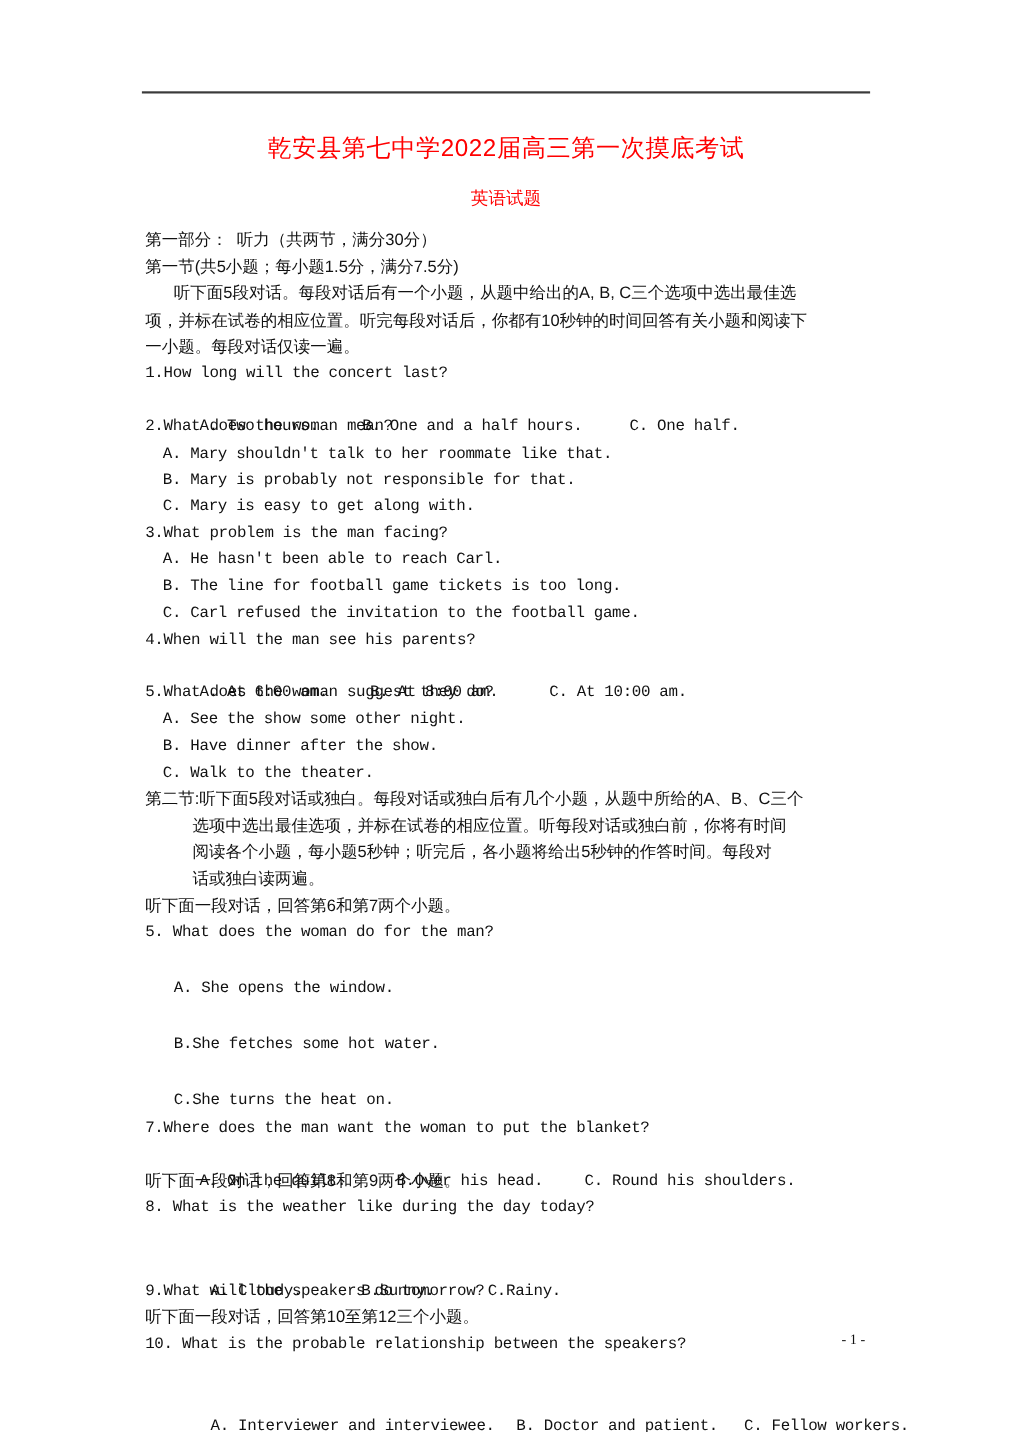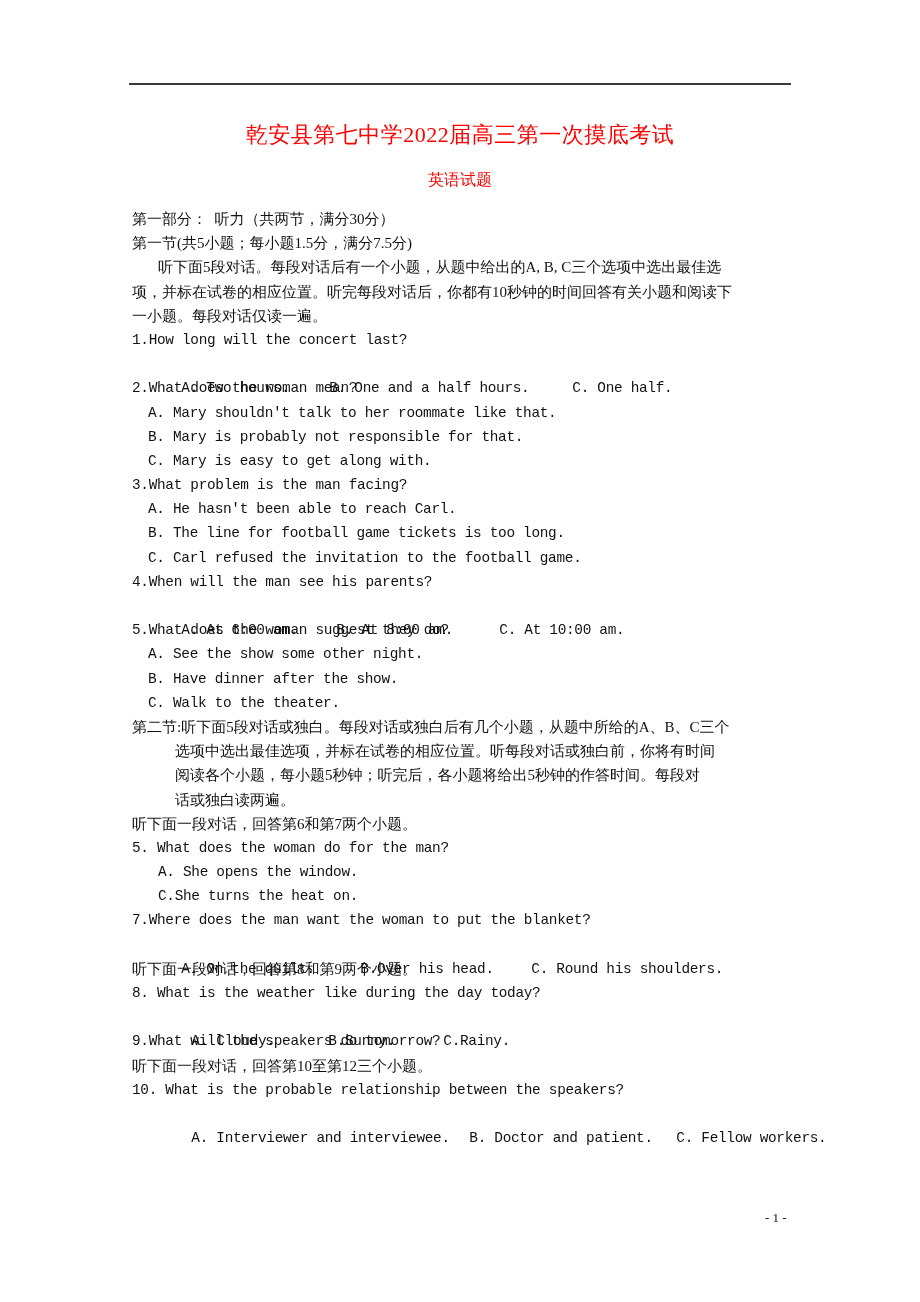--- a/index.html
+++ b/index.html
@@ -1,29 +1,29 @@
 <!DOCTYPE html>
 <html><head>
 <meta charset="utf-8">
 <style>
   html, body { margin: 0; padding: 0; background: #ffffff; }
   body { width: 920px; height: 1302px; position: relative; overflow: hidden;
          font-family: "Liberation Serif", "DejaVu Serif", serif; color: #111; }
   .rule { position: absolute; left: 129px; top: 83px; width: 662px; height: 0;
           border-top: 2px solid #3a3a3a; }
   .title { position: absolute; left: 0; width: 920px; text-align: center;
-           color: #ff0000; font-family: Liberation Serif, serif; }
+           color: #ff0000; font-family: Liberation Sans, sans-serif; }
   .title-main { top: 120px; font-size: 22px; letter-spacing: 0.5px; }
   .title-sub { top: 170px; font-size: 16px; }
   .content { position: absolute; left: 132px; top: 207px; width: 660px; }
   .line { height: 24.2px; line-height: 24.2px; font-size: 15px; white-space: pre; }
   .en { font-family: Liberation Mono, monospace; font-size: 14.4px; letter-spacing: -0.3px; }
-  .zh { font-family: Liberation Serif, serif; font-size: 15px; }
+  .zh { font-family: Liberation Sans, sans-serif; font-size: 15px; }
   .indent1 { padding-left: 16px; }
-  .indent2 { padding-left: 26px; }
+  .indent2 { padding-left: 26px; margin-top: 27px; }
   .indent-para { padding-left: 26px; }
   .hang { padding-left: 43px; }
   .opt { display: inline-block; }
   .page-num { position: absolute; left: 765px; top: 1210px; font-size: 13px;
               font-family: "Liberation Serif", "DejaVu Serif", serif; }
 </style>
 </head>
 <body>
 
 <div class="rule"></div>
@@ -64,20 +64,21 @@
   <div class="line en indent1">C. Walk to the theater.</div>
 
   <div class="line zh">第二节:听下面5段对话或独白。每段对话或独白后有几个小题，从题中所给的A、B、C三个</div>
   <div class="line zh hang">选项中选出最佳选项，并标在试卷的相应位置。听每段对话或独白前，你将有时间</div>
   <div class="line zh hang">阅读各个小题，每小题5秒钟；听完后，各小题将给出5秒钟的作答时间。每段对</div>
   <div class="line zh hang">话或独白读两遍。</div>
 
   <div class="line zh">听下面一段对话，回答第6和第7两个小题。</div>
   <div class="line en">5. What does the woman do for the man?</div>
   <div class="line en indent2">A. She opens the window.</div>
+  <div class="line en indent2">B.She fetches some hot water.</div>
   <div class="line en indent2">C.She turns the heat on.</div>
   <div class="line en">7.Where does the man want the woman to put the blanket?</div>
   <div class="line en indent1">
     <span class="opt" style="width:179px">A. On the quilt.</span><span class="opt" style="width:171px">B.Over his head.</span><span class="opt">C. Round his shoulders.</span>
   </div>
 
   <div class="line zh">听下面一段对话，回答第8和第9两个小题。</div>
   <div class="line en">8. What is the weather like during the day today?</div>
   <div class="line en indent2">
     <span class="opt" style="width:137px">A. Cloudy.</span><span class="opt" style="width:115px">B.Sunny.</span><span class="opt">C.Rainy.</span>

